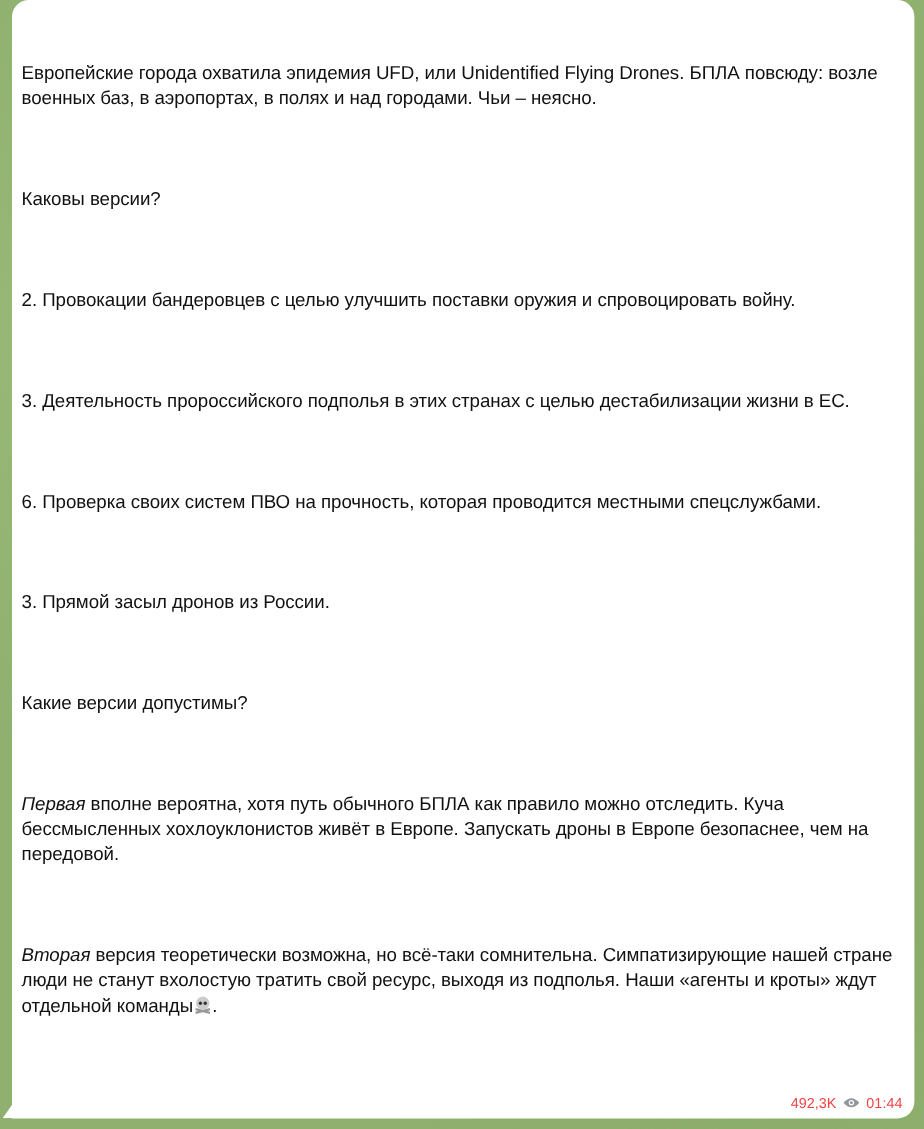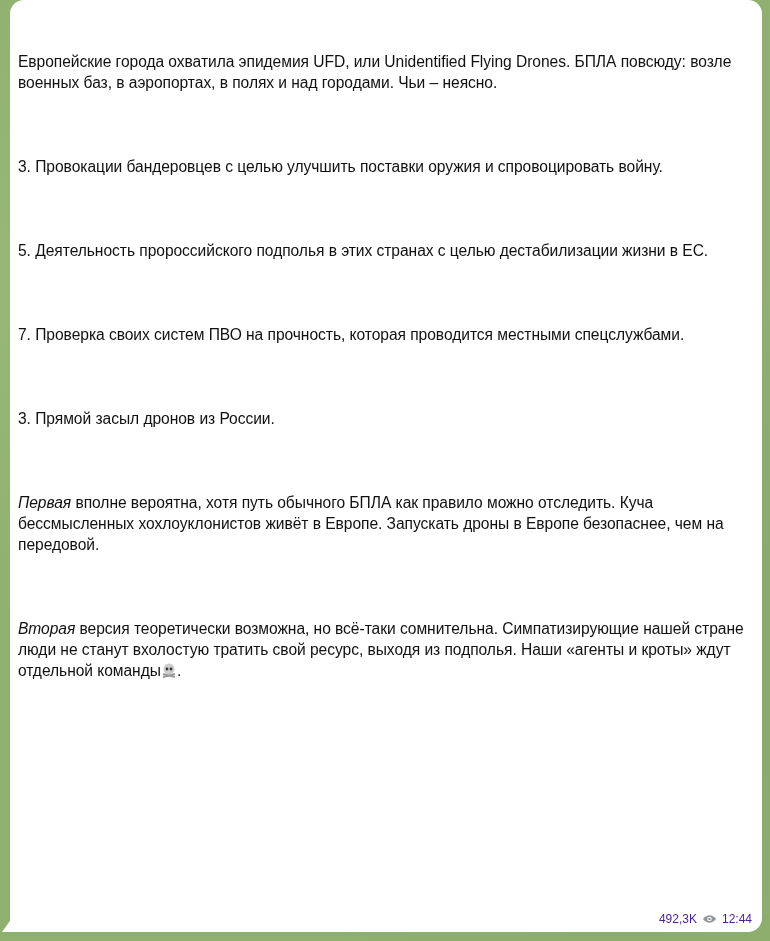--- a/index.html
+++ b/index.html
@@ -6,33 +6,35 @@
   body{width:770px;height:941px;overflow:hidden;background:#8fb06f;
     background-image:radial-gradient(circle at 20% 30%, #9cbb7a 0, transparent 40%),radial-gradient(circle at 80% 70%, #86a865 0, transparent 45%);
     font-family:"Liberation Sans", sans-serif;}
   .bubble{position:absolute;left:10px;top:0;width:752px;height:932px;background:#fff;border-radius:14px 14px 14px 0;box-sizing:border-box;padding:9px 10px 0 8px;}
   .bubble:after{content:"";position:absolute;left:-8px;bottom:0;width:10px;height:14px;background:#fff;clip-path:polygon(100% 0,100% 100%,0 100%);}
   .text{font-size:15.6px;line-height:21px;color:#111;white-space:pre-wrap;letter-spacing:-0.05px;}
   .p{margin:0 0 21px 0;}
   .p:last-child{margin-bottom:0;}
   i{font-style:italic;}
   .skull{display:inline-block;width:16px;height:16px;vertical-align:-2px;}
-  .meta{position:absolute;right:10px;bottom:6px;font-size:12px;color:#4c1d95;display:flex;align-items:center;gap:5px;}
+  .meta{position:absolute;right:10px;bottom:6px;font-size:12px;color:#ef4444;display:flex;align-items:center;gap:5px;}
   .eye{width:15px;height:10px;}
 </style>
 </head>
 <body>
 
 <div class="bubble">
   <div class="text">
     <p class="p"><span>Европейские города охватила эпидемия UFD, или Unidentified Flying Drones. БПЛА повсюду: возле военных баз, в аэропортах, в полях и над городами. Чьи – неясно.</span></p>
-    <p class="p"><span>3. Провокации бандеровцев с целью улучшить поставки оружия и спровоцировать войну.</span></p>
-    <p class="p"><span>5. Деятельность пророссийского подполья в этих странах с целью дестабилизации жизни в ЕС.</span></p>
-    <p class="p"><span>7. Проверка своих систем ПВО на прочность, которая проводится местными спецслужбами.</span></p>
+    <p class="p"><span>Каковы версии?</span></p>
+    <p class="p"><span>2. Провокации бандеровцев с целью улучшить поставки оружия и спровоцировать войну.</span></p>
+    <p class="p"><span>3. Деятельность пророссийского подполья в этих странах с целью дестабилизации жизни в ЕС.</span></p>
+    <p class="p"><span>6. Проверка своих систем ПВО на прочность, которая проводится местными спецслужбами.</span></p>
     <p class="p"><span>3. Прямой засыл дронов из России.</span></p>
+    <p class="p"><span>Какие версии допустимы?</span></p>
     <p class="p"><i>Первая</i><span> вполне вероятна, хотя путь обычного БПЛА как правило можно отследить. Куча бессмысленных хохлоуклонистов живёт в Европе. Запускать дроны в Европе безопаснее, чем на передовой.</span></p>
     <p class="p"><i>Вторая</i><span> версия теоретически возможна, но всё-таки сомнительна. Симпатизирующие нашей стране люди не станут вхолостую тратить свой ресурс, выходя из подполья. Наши «агенты и кроты» ждут отдельной команды</span><svg class="skull" viewBox="0 0 16 16">
           <line x1="2" y1="12" x2="14" y2="15" stroke="#999" stroke-width="2"></line>
           <line x1="14" y1="12" x2="2" y2="15" stroke="#999" stroke-width="2"></line>
           <circle cx="8" cy="7" r="5.5" fill="#ccc"></circle>
           <circle cx="6" cy="7" r="1.4" fill="#333"></circle>
           <circle cx="10" cy="7" r="1.4" fill="#333"></circle>
         </svg><span>.</span></p>
     
     
@@ -41,15 +43,15 @@
     
     
   </div>
   <div class="meta">
     <span>492,3K</span>
     <svg class="eye" viewBox="0 0 16 10">
         <path d="M1 5 Q8 -3 15 5 Q8 13 1 5Z" fill="#8e979e"></path>
         <circle cx="8" cy="5" r="2.4" fill="#fff"></circle>
         <circle cx="8" cy="5" r="1.3" fill="#8e979e"></circle>
       </svg>
-    <span>12:44</span>
+    <span>01:44</span>
   </div>
 </div>
 
 </body></html>

